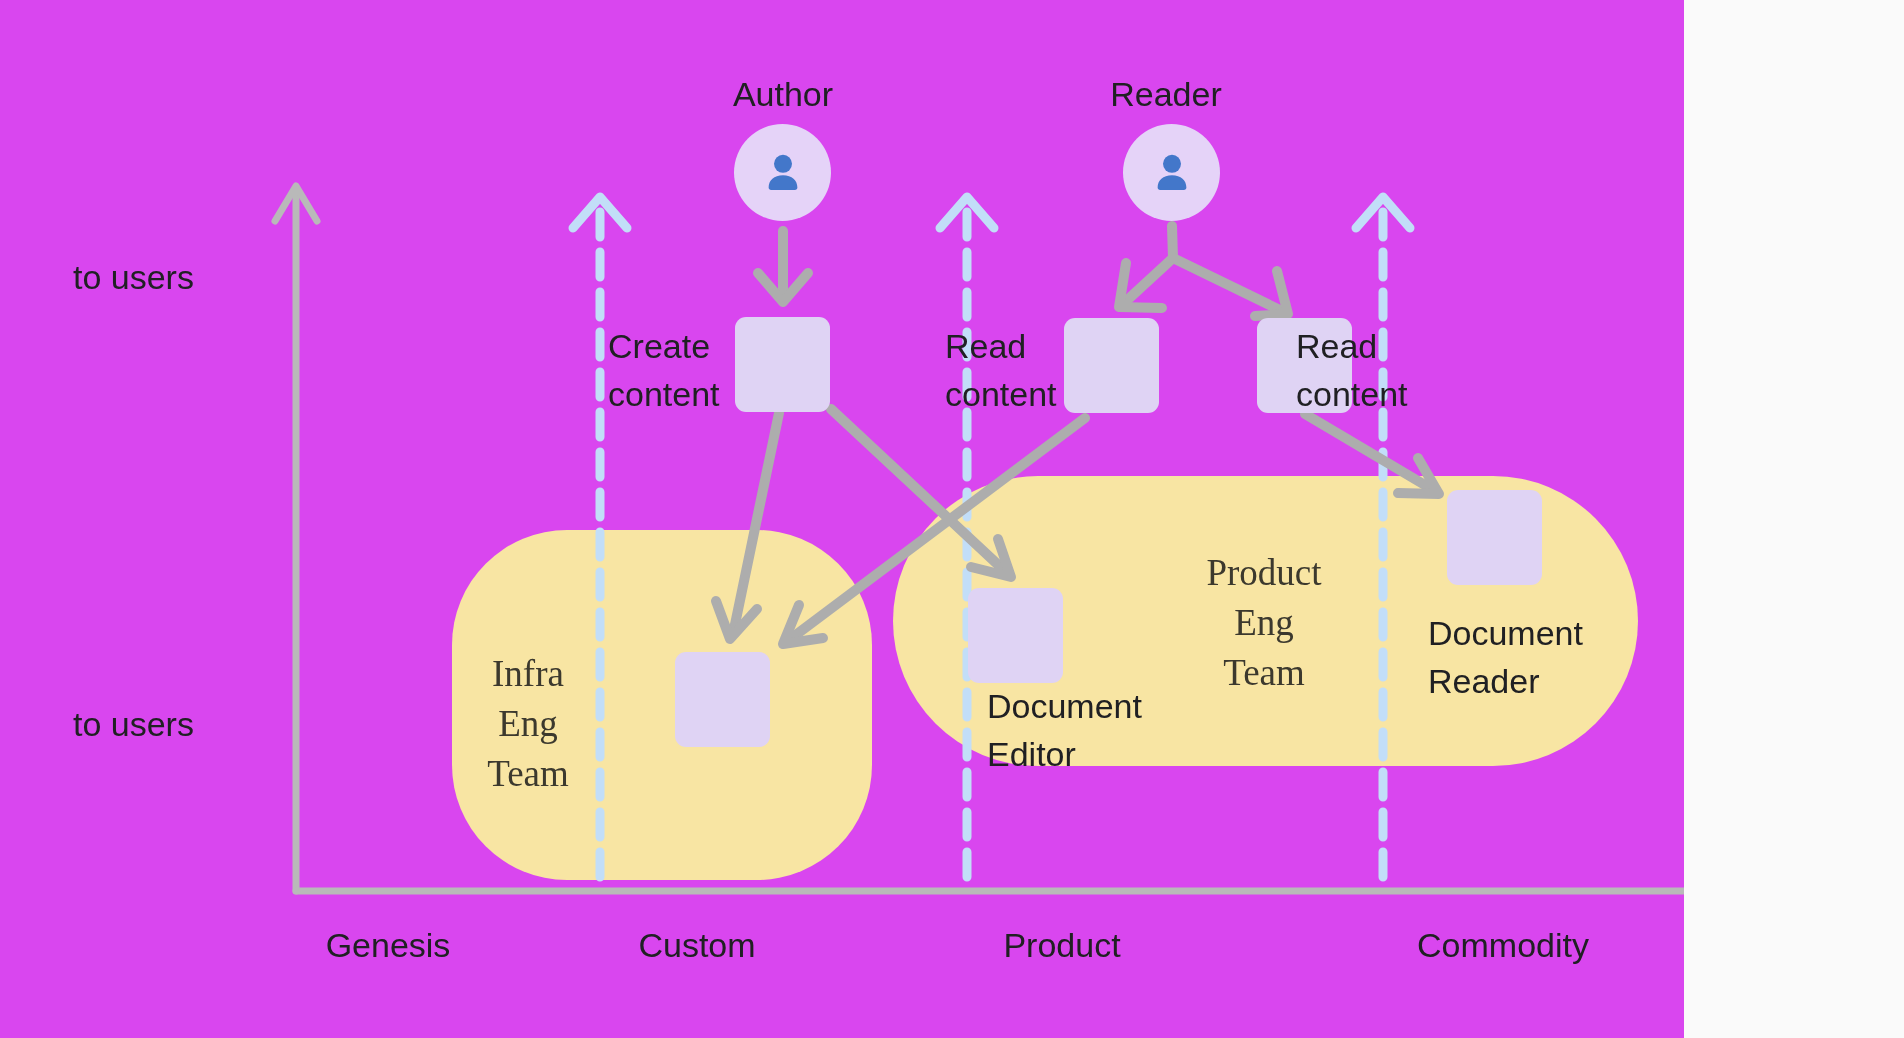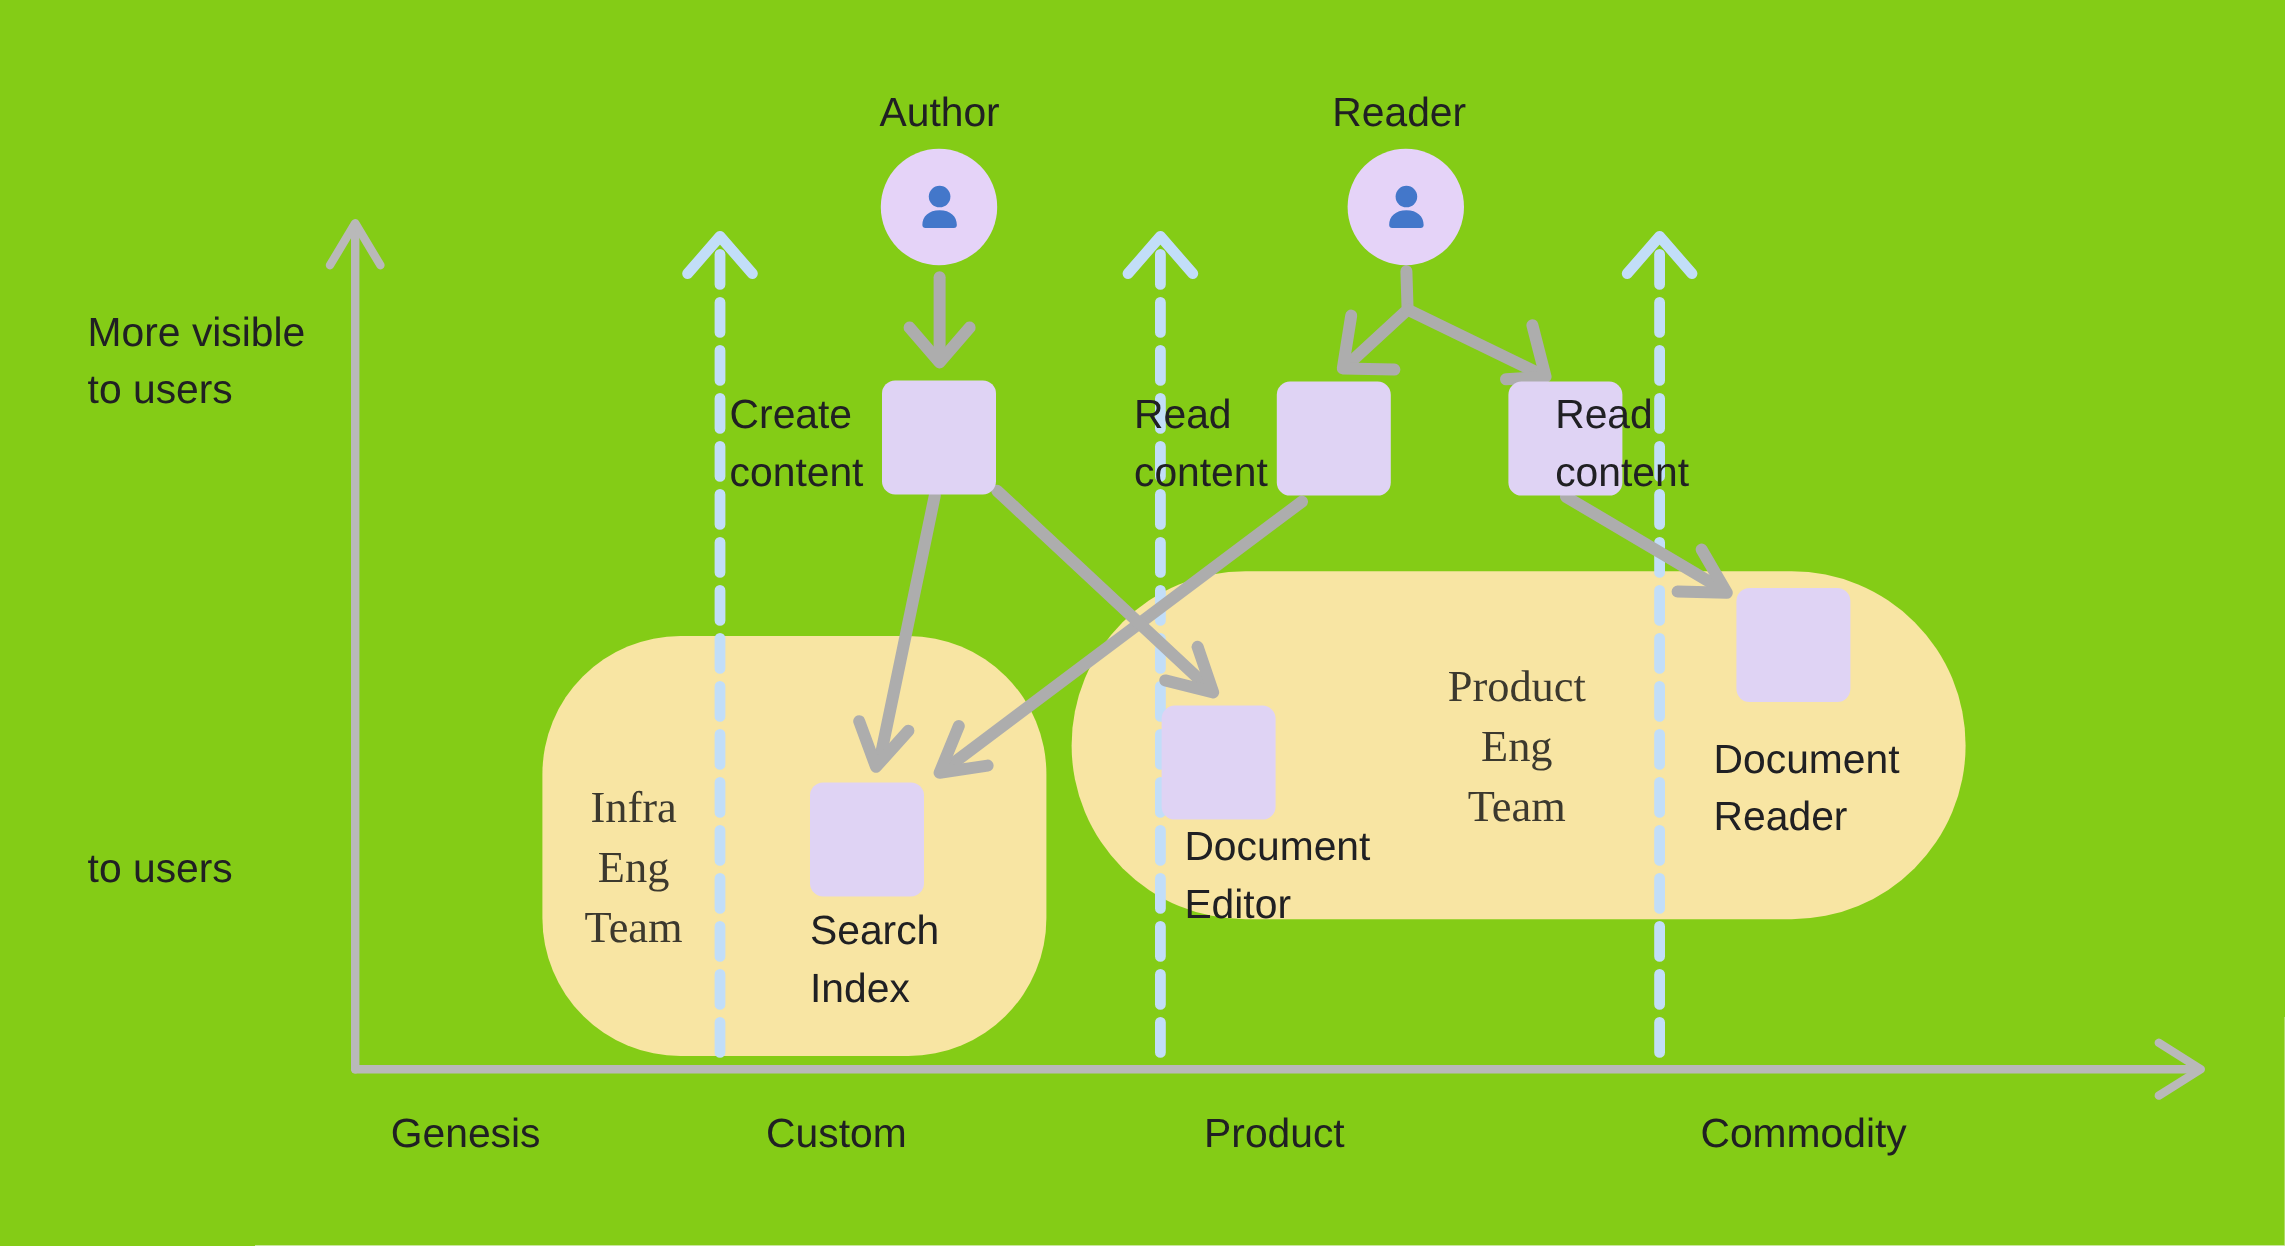--- a/index.html
+++ b/index.html
@@ -1,17 +1,17 @@
 <!DOCTYPE html>
 <html><head>
 <meta charset="utf-8">
 <style>
   html,body{margin:0;padding:0;background:#FAFAFA;}
   #canvas{
-    position:relative;width:1904px;height:1038px;background:#84cc16;overflow:hidden;
+    position:relative;width:1684px;height:1038px;background:#d946ef;overflow:hidden;
     font-family:"Liberation Sans",sans-serif;
   }
   
   .team-region{position:absolute;background:#F8E5A3;}
   #region-infra{left:452px;top:530px;width:420px;height:350px;border-radius:115px;}
   #region-product{left:893px;top:476px;width:745px;height:290px;border-radius:145px;}
   
   #lines-layer{position:absolute;left:0;top:0;width:1904px;height:1038px;z-index:2;}
   
   .component-box{position:absolute;width:95px;height:95px;background:#DFD3F4;border-radius:11px;z-index:3;}
@@ -121,24 +121,20 @@
     <div>content</div>
   </div>
   <div class="label" id="label-find">
     <div>Read</div>
     <div>content</div>
   </div>
   <div class="label" id="label-read">
     <div>Read</div>
     <div>content</div>
   </div>
-  <div class="label" id="label-search">
-    <div>Search</div>
-    <div>Index</div>
-  </div>
   <div class="label" id="label-editor">
     <div>Document</div>
     <div>Editor</div>
   </div>
   <div class="label" id="label-docreader">
     <div>Document</div>
     <div>Reader</div>
   </div>
 
   <div class="team-label" id="label-infra-team">
@@ -146,21 +142,20 @@
     <div>Eng</div>
     <div>Team</div>
   </div>
   <div class="team-label" id="label-product-team">
     <div>Product</div>
     <div>Eng</div>
     <div>Team</div>
   </div>
 
   <div class="label" id="label-more">
-    <div>More visible</div>
     <div>to users</div>
   </div>
   <div class="label" id="label-less">
     <div>to users</div>
   </div>
 
   <div class="stage-label" id="stage-genesis">Genesis</div>
   <div class="stage-label" id="stage-custom">Custom</div>
   <div class="stage-label" id="stage-product">Product</div>
   <div class="stage-label" id="stage-commodity">Commodity</div>

